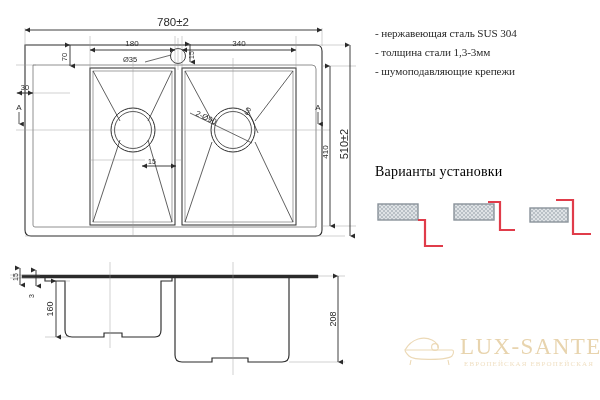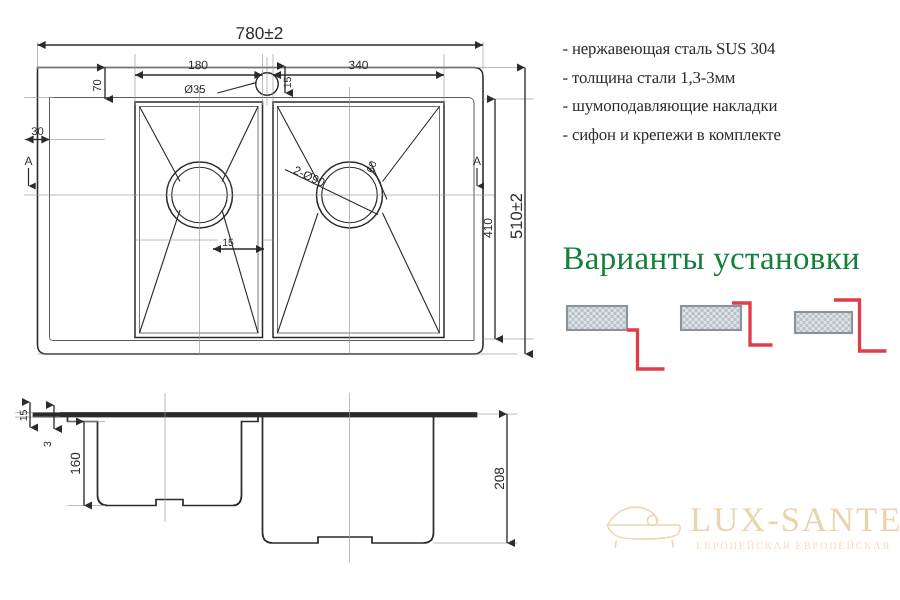--- a/index.html
+++ b/index.html
@@ -47,23 +47,23 @@
 
   
   #install-section {
     position: absolute;
     left: 375px;
     top: 160px;
     width: 225px;
   }
   #install-title {
     font-family: "Liberation Serif", serif;
-    font-size: 22px;
+    font-size: 14px;
     line-height: 24px;
-    color: #15803d;
+    color: #000000;
     letter-spacing: 0.2px;
     white-space: nowrap;
   }
   #install-figures {
     position: relative;
     margin-top: 10px;
     height: 60px;
     width: 225px;
   }
 
@@ -291,22 +291,21 @@
       <text x="18" y="277" font-size="7" text-anchor="middle" transform="rotate(-90 18,277)">15</text>
       <text x="34" y="296" font-size="7" text-anchor="middle" transform="rotate(-90 34,296)">3</text>
       <text x="53" y="309" font-size="9" text-anchor="middle" transform="rotate(-90 53,309)">160</text>
       <text x="336" y="319" font-size="9" text-anchor="middle" transform="rotate(-90 336,319)">208</text>
     </g>
   </svg>
 
   <div id="spec-list">
     <div class="spec-item">- нержавеющая сталь SUS 304</div>
     <div class="spec-item">- толщина стали 1,3-3мм</div>
-    <div class="spec-item">- шумоподавляющие накладки</div>
-    <div class="spec-item">- сифон и крепежи в комплекте</div>
+    <div class="spec-item">- шумоподавляющие крепежи</div>
   </div>
 
   <div id="install-section">
     <div id="install-title">Варианты установки</div>
     <div id="install-figures">
       <svg viewBox="0 0 225 60" width="225" height="60">
         <defs>
           <pattern id="hatch" width="4" height="4" patternUnits="userSpaceOnUse">
             <rect width="4" height="4" fill="#dfe3e6"></rect>
             <rect width="2" height="2" fill="#b9c0c6"></rect>

